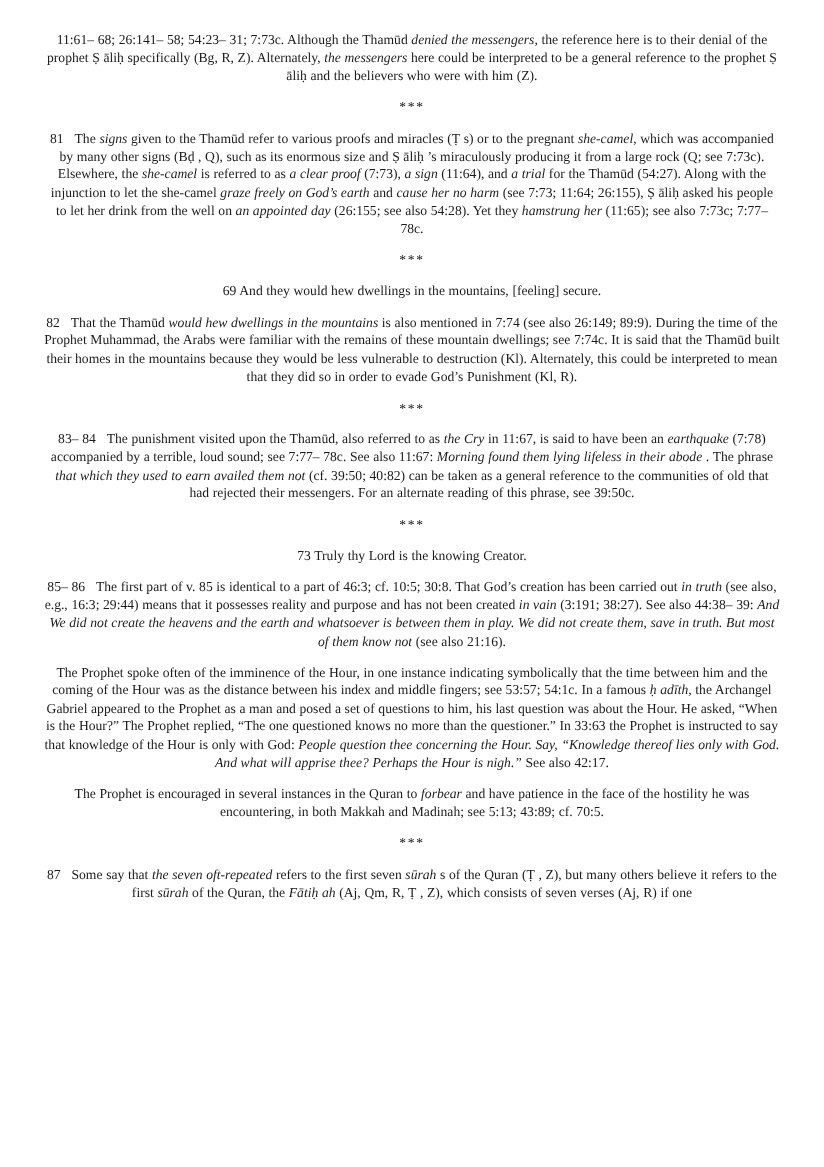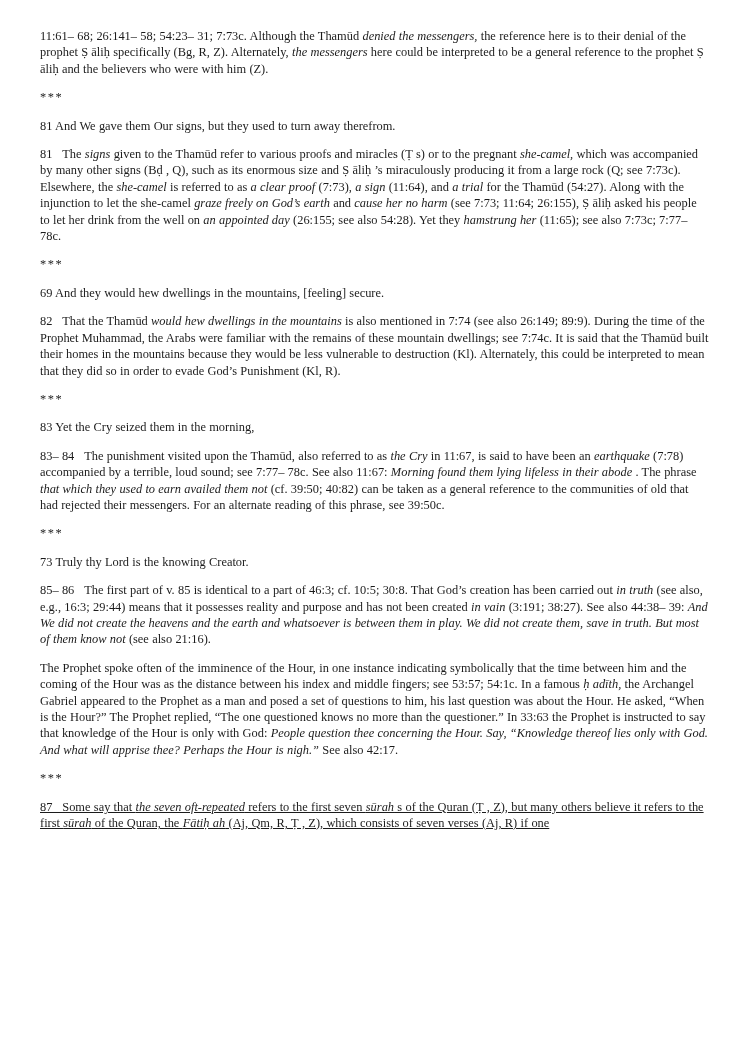--- a/index.html
+++ b/index.html
@@ -22,49 +22,47 @@
     background: #ffffff;
     overflow: hidden;
   }
   .text-column {
     width: 669px;
   }
   p.para {
     margin: 0 0 12px 0;
     font-size: 12.4px;
     line-height: 16.4px;
-    text-align: left;
+    text-align: center;
     word-spacing: 0.2px;
   }
   p.para:last-child {
     margin-bottom: 0;
-    text-decoration: underline;
   }
   p.separator {
     letter-spacing: 1.5px;
   }
   .it {
     font-style: italic;
   }
 </style>
 </head>
 <body>
 
 <div class="page">
   <div class="text-column">
       <p class="para commentary"><span>11:61– 68; 26:141– 58; 54:23– 31; 7:73c. Although the Thamūd </span><span class="it">denied the messengers,</span><span> the reference here is to their denial of the prophet Ṣ āliḥ specifically (Bg, R, Z). Alternately, </span><span class="it">the messengers</span><span> here could be interpreted to be a general reference to the prophet Ṣ āliḥ and the believers who were with him (Z).</span></p>
       <p class="para separator"><span>***</span></p>
-      <p class="para verse"><span>81 And We gave them Our signs, but they used to turn away therefrom.</span></p>
       <p class="para commentary"><span>81&nbsp;&nbsp;&nbsp;The </span><span class="it">signs</span><span> given to the Thamūd refer to various proofs and miracles (Ṭ s) or to the pregnant </span><span class="it">she-camel,</span><span> which was accompanied by many other signs (Bḍ , Q), such as its enormous size and Ṣ āliḥ ’s miraculously producing it from a large rock (Q; see 7:73c). Elsewhere, the </span><span class="it">she-camel</span><span> is referred to as </span><span class="it">a clear proof</span><span> (7:73), </span><span class="it">a sign</span><span> (11:64), and </span><span class="it">a trial</span><span> for the Thamūd (54:27). Along with the injunction to let the she-camel </span><span class="it">graze freely on God’s earth</span><span> and </span><span class="it">cause her no harm</span><span> (see 7:73; 11:64; 26:155), Ṣ āliḥ asked his people to let her drink from the well on </span><span class="it">an appointed day</span><span> (26:155; see also 54:28). Yet they </span><span class="it">hamstrung her</span><span> (11:65); see also 7:73c; 7:77– 78c.</span></p>
       <p class="para separator"><span>***</span></p>
       <p class="para verse"><span>69 And they would hew dwellings in the mountains, [feeling] secure.</span></p>
       <p class="para commentary"><span>82&nbsp;&nbsp;&nbsp;That the Thamūd </span><span class="it">would hew dwellings in the mountains</span><span> is also mentioned in 7:74 (see also 26:149; 89:9). During the time of the Prophet Muhammad, the Arabs were familiar with the remains of these mountain dwellings; see 7:74c. It is said that the Thamūd built their homes in the mountains because they would be less vulnerable to destruction (Kl). Alternately, this could be interpreted to mean that they did so in order to evade God’s Punishment (Kl, R).</span></p>
       <p class="para separator"><span>***</span></p>
-      <p class="para verse"><span>83 Yet the Cry seized them in the morning,</span></p>
       <p class="para commentary"><span>83– 84&nbsp;&nbsp;&nbsp;The punishment visited upon the Thamūd, also referred to as </span><span class="it">the Cry</span><span> in 11:67, is said to have been an </span><span class="it">earthquake</span><span> (7:78) accompanied by a terrible, loud sound; see 7:77– 78c. See also 11:67: </span><span class="it">Morning found them lying lifeless in their abode</span><span> . The phrase </span><span class="it">that which they used to earn availed them not</span><span> (cf. 39:50; 40:82) can be taken as a general reference to the communities of old that had rejected their messengers. For an alternate reading of this phrase, see 39:50c.</span></p>
       <p class="para separator"><span>***</span></p>
       <p class="para verse"><span>73 Truly thy Lord is the knowing Creator.</span></p>
       <p class="para commentary"><span>85– 86&nbsp;&nbsp;&nbsp;The first part of v. 85 is identical to a part of 46:3; cf. 10:5; 30:8. That God’s creation has been carried out </span><span class="it">in truth</span><span> (see also, e.g., 16:3; 29:44) means that it possesses reality and purpose and has not been created </span><span class="it">in vain</span><span> (3:191; 38:27). See also 44:38– 39: </span><span class="it">And We did not create the heavens and the earth and whatsoever is between them in play. We did not create them, save in truth. But most of them know not</span><span> (see also 21:16).</span></p>
       <p class="para commentary"><span>The Prophet spoke often of the imminence of the Hour, in one instance indicating symbolically that the time between him and the coming of the Hour was as the distance between his index and middle fingers; see 53:57; 54:1c. In a famous </span><span class="it">ḥ adīth,</span><span> the Archangel Gabriel appeared to the Prophet as a man and posed a set of questions to him, his last question was about the Hour. He asked, “When is the Hour?” The Prophet replied, “The one questioned knows no more than the questioner.” In 33:63 the Prophet is instructed to say that knowledge of the Hour is only with God: </span><span class="it">People question thee concerning the Hour. Say, “Knowledge thereof lies only with God. And what will apprise thee? Perhaps the Hour is nigh.”</span><span> See also 42:17.</span></p>
+      <p class="para commentary"><span>The Prophet is encouraged in several instances in the Quran to </span><span class="it">forbear</span><span> and have patience in the face of the hostility he was encountering, in both Makkah and Madinah; see 5:13; 43:89; cf. 70:5.</span></p>
       <p class="para separator"><span>***</span></p>
       <p class="para commentary"><span>87&nbsp;&nbsp;&nbsp;Some say that </span><span class="it">the seven oft-repeated</span><span> refers to the first seven </span><span class="it">sūrah</span><span> s of the Quran (Ṭ , Z), but many others believe it refers to the first </span><span class="it">sūrah</span><span> of the Quran, the </span><span class="it">Fātiḥ ah</span><span> (Aj, Qm, R, Ṭ , Z), which consists of seven verses (Aj, R) if one</span></p>
     </div>
 </div>
 
 </body></html>

